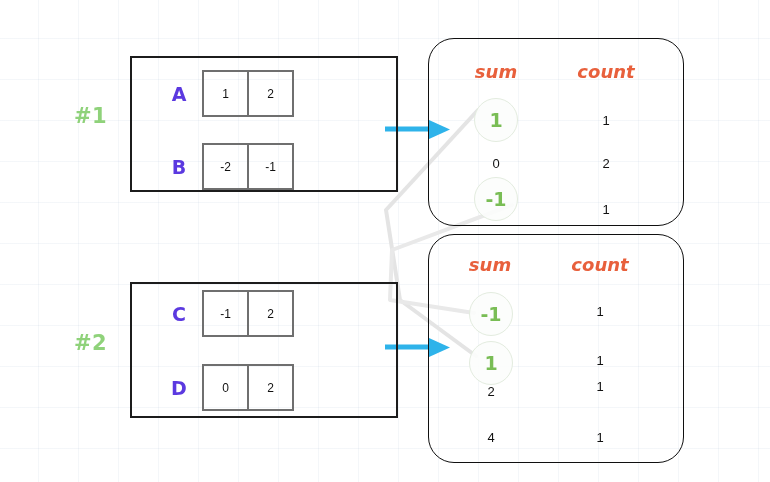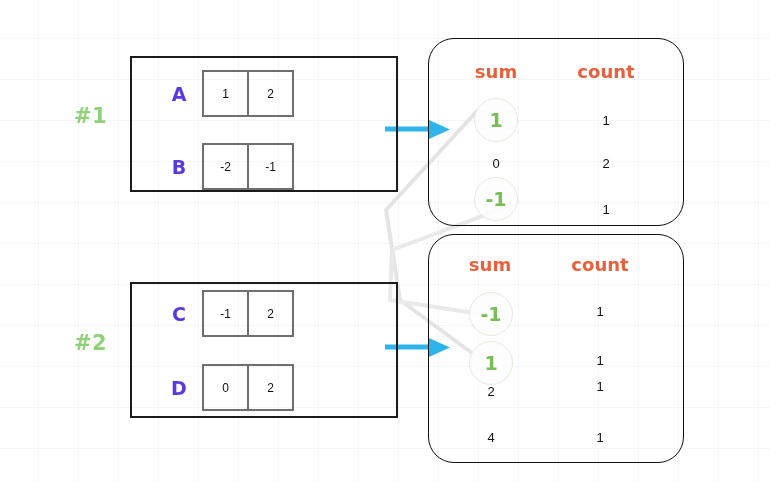--- a/index.html
+++ b/index.html
@@ -90,20 +90,21 @@
   #agg-box-2 { left: 428px; top: 234px; width: 256px; height: 229px; }
 
   .agg-header {
     position: absolute;
     color: #e8603c;
     font-size: 18px;
     font-weight: 700;
     font-family: "DejaVu Sans", sans-serif;
     text-align: center;
     transform: translateX(-50%);
+    font-style: italic;
   }
   .agg-value {
     position: absolute;
     font-size: 13px;
     color: #111111;
     font-family: "Liberation Sans", sans-serif;
     text-align: center;
     transform: translate(-50%, -50%);
     white-space: nowrap;
   }

